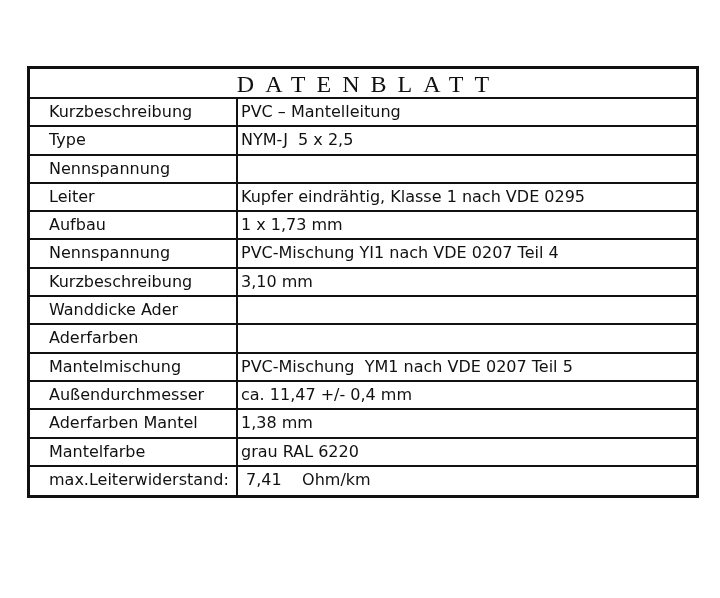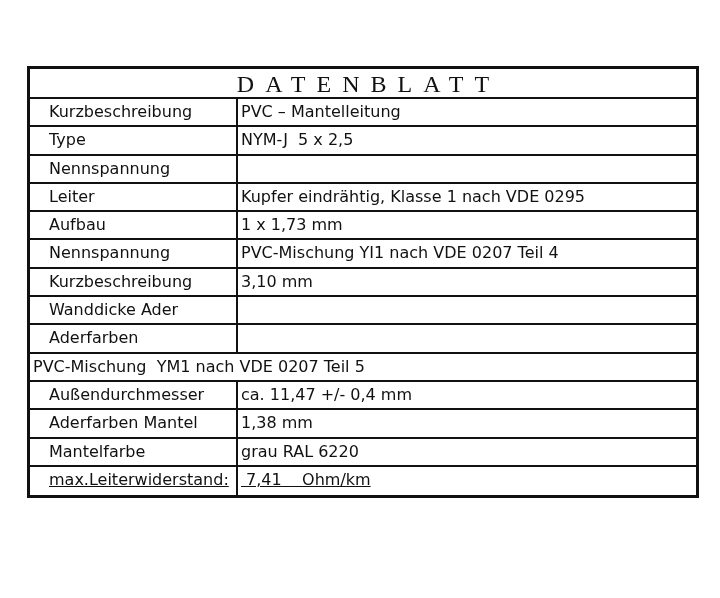--- a/index.html
+++ b/index.html
@@ -40,21 +40,20 @@
       margin-top: 2px;
     }
     .row {
       display: flex;
       height: 28.3px;
       border-bottom: 2px solid #111111;
       box-sizing: border-box;
     }
     .row:last-child {
       border-bottom: none;
-      text-decoration: underline;
     }
     .cell {
       font-size: 16px;
       line-height: 26px;
       white-space: nowrap;
       overflow: hidden;
       box-sizing: border-box;
     }
     .cell.label {
       width: 208px;
@@ -102,20 +101,21 @@
     <div class="cell label">Kurzbeschreibung</div>
     <div class="cell value">3,10 mm</div>
   </div>
   <div class="row">
     <div class="cell label">Wanddicke Ader</div>
   </div>
   <div class="row">
     <div class="cell label">Aderfarben</div>
   </div>
   <div class="row">
+    <div class="cell label">Mantelmischung</div>
     <div class="cell value">PVC-Mischung  YM1 nach VDE 0207 Teil 5</div>
   </div>
   <div class="row">
     <div class="cell label">Außendurchmesser</div>
     <div class="cell value">ca. 11,47 +/- 0,4 mm</div>
   </div>
   <div class="row">
     <div class="cell label">Aderfarben Mantel</div>
     <div class="cell value">1,38 mm</div>
   </div>

